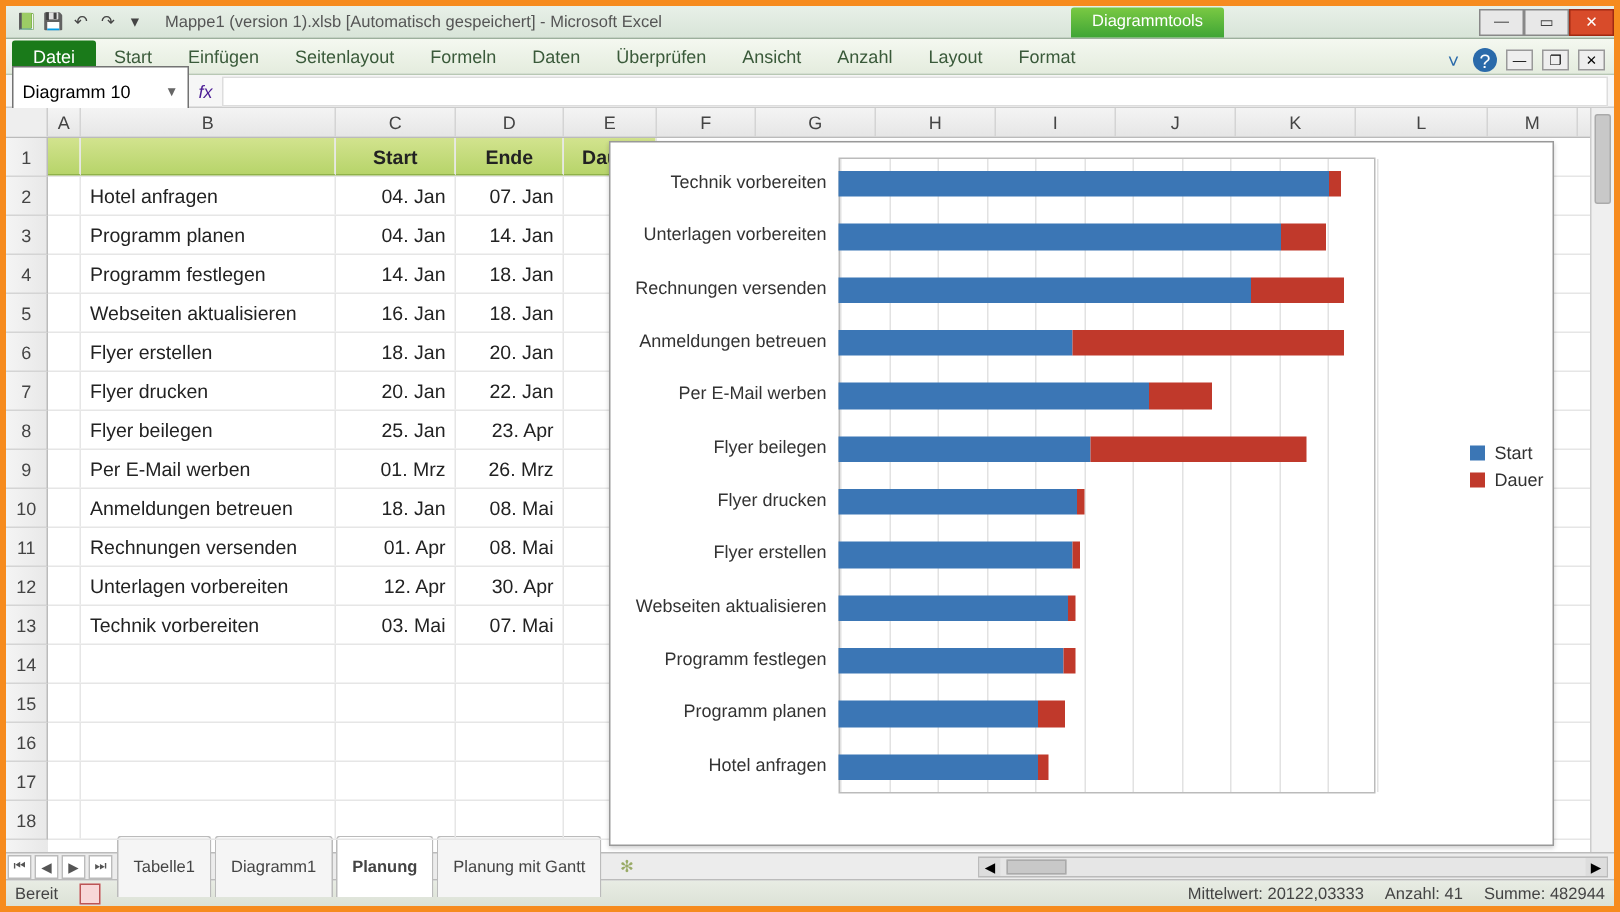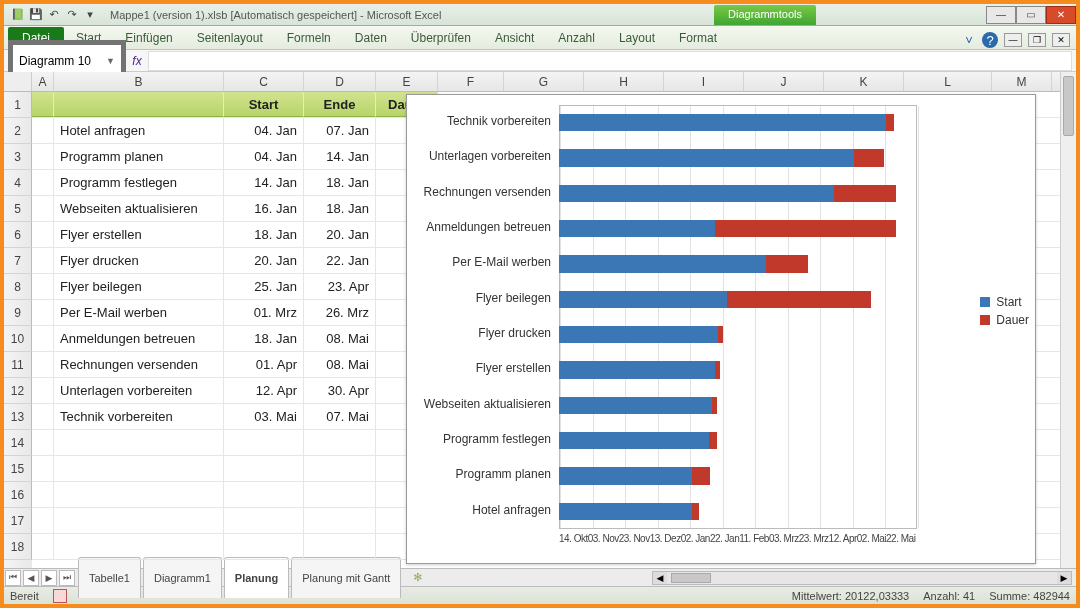--- a/index.html
+++ b/index.html
@@ -21,21 +21,21 @@
 
 .ribbon { height: 24px; background: linear-gradient(#f4f8f0,#e4ecde); display:flex; align-items:flex-end; border-bottom:1px solid #b8c8b4; font-size:12px; }
 .file-tab { background:#1a7a1a; color:#fff; padding:4px 14px; margin-left:4px; border-radius:2px 2px 0 0; font-size:12px;}
 .rtab { padding:4px 12px; color:#3a5a3a; cursor:pointer; }
 .ribbon-right { margin-left:auto; display:flex; gap:4px; padding-right:6px; align-items:center;}
 .rib-icon { width:18px; height:18px; display:inline-flex; align-items:center; justify-content:center; color:#2a6aaa; font-size:13px;}
 .mdi-btn { width:18px; height:14px; border:1px solid #999; font-size:9px; display:flex;align-items:center;justify-content:center; background:#eee; margin-left:2px;}
 
 
 .formula-row { height: 22px; display:flex; align-items:center; border-bottom:1px solid #ccc; background:#f6f6f6;}
-.name-box { width:118px; height:20px; border:5px solid #737373; background:#fff; display:flex; align-items:center; padding:16px 6px; font-size:12px; margin-left:4px;}
+.name-box { width:118px; height:20px; border:1px solid #737373; background:#fff; display:flex; align-items:center; padding:16px 6px; font-size:12px; margin-left:4px;}
 .name-box .dd { margin-left:auto; color:#666; font-size:9px;}
 .fx { width:22px; text-align:center; font-style:italic; color:#4c1d95; font-size:12px;}
 .formula-input { flex:1; height:20px; border:1px solid #ddd; background:#fff; margin-right:4px;}
 
 
 .sheet-wrap { position:relative; height: calc(608px - 8px - 22px - 24px - 22px - 18px - 18px); display:flex; }
 .sheet { position:relative; flex:1; overflow:hidden; }
 .col-headers { display:flex; height:20px; background:linear-gradient(#f4f4f4,#e6e6e6); border-bottom:1px solid #bbb; font-size:12px; color:#444;}
 .corner { width:28px; border-right:1px solid #ccc; background:#eee;}
 .ch { border-right:1px solid #d4d4d4; display:flex; align-items:center; justify-content:center;}
@@ -335,21 +335,20 @@
       <div class="legend">
         <div>
             <span class="swatch" style="background:#3b76b5"></span>
             <span>Start</span>
           </div>
         <div>
             <span class="swatch" style="background:#c0392b"></span>
             <span>Dauer</span>
           </div>
       </div>
-      <div class="x-axis" id="xaxis" style="white-space: nowrap; overflow: hidden;">14. Okt03. Nov23. Nov13. Dez02. Jan22. Jan11. Feb03. Mrz23. Mrz12. Apr02. Mai22. Mai</div>
     <div style="position: absolute; left: 0px; width: 148px; top: 18.8333px; text-align: right; font-size: 12px; color: rgb(51, 51, 51); padding-right: 4px;">Technik vorbereiten</div>
         <div class="bar-row" style="left: 152px; top: 18.8333px; height: 17.6667px;">
           <div class="bar-seg1" style="width: 327.082px;"></div>
           <div class="bar-seg2" style="width: 8.13636px;"></div>
         </div>
         <div style="position: absolute; left: 0px; width: 148px; top: 54.1667px; text-align: right; font-size: 12px; color: rgb(51, 51, 51); padding-right: 4px;">Unterlagen vorbereiten</div>
         <div class="bar-row" style="left: 152px; top: 54.1667px; height: 17.6667px;">
           <div class="bar-seg1" style="width: 294.536px;"></div>
           <div class="bar-seg2" style="width: 30.9182px;"></div>
         </div>

